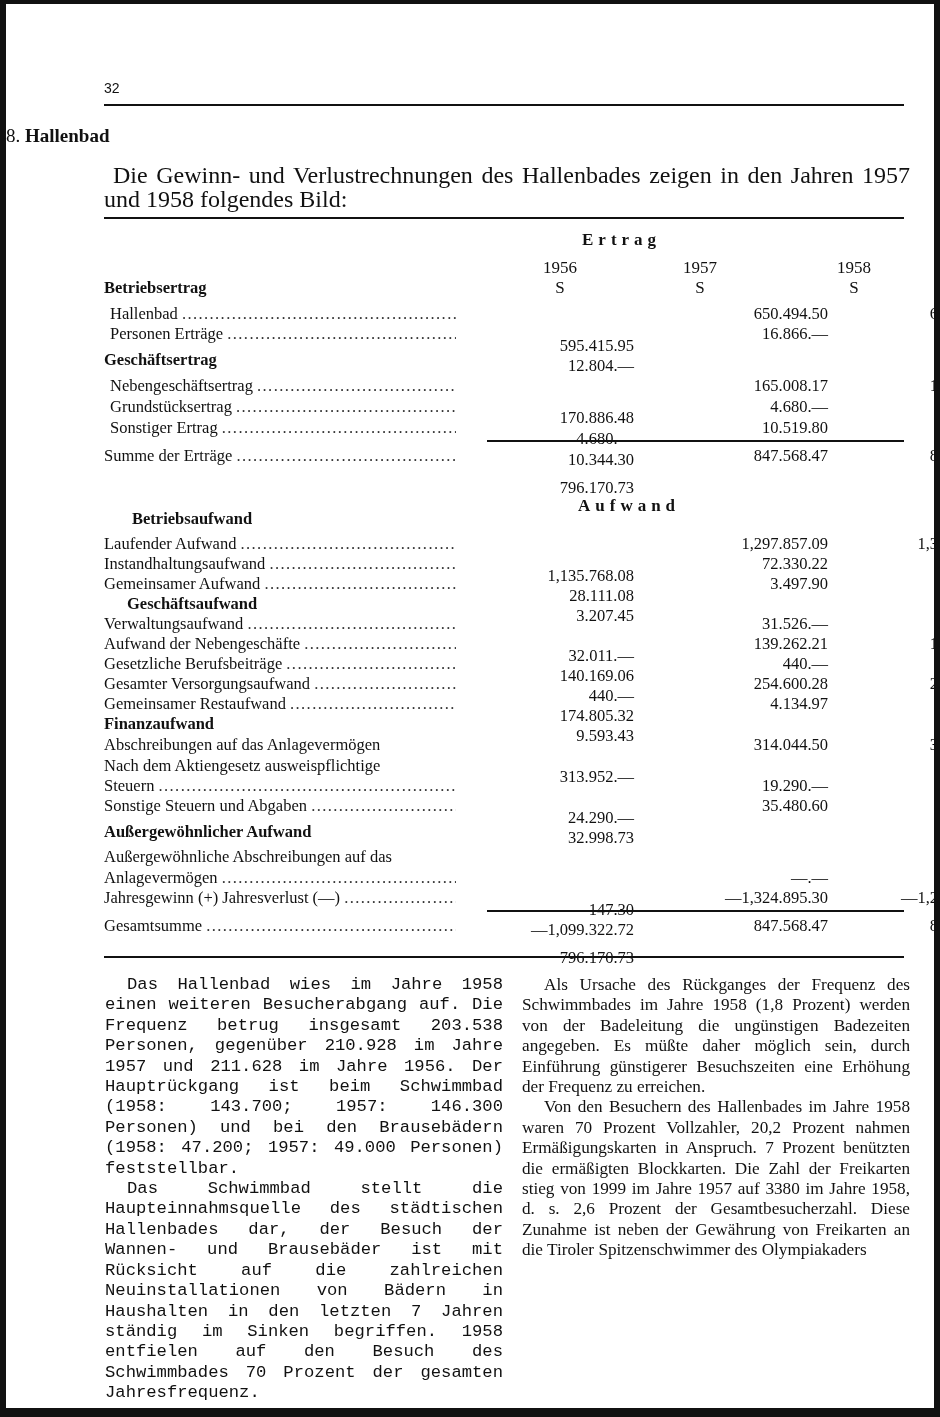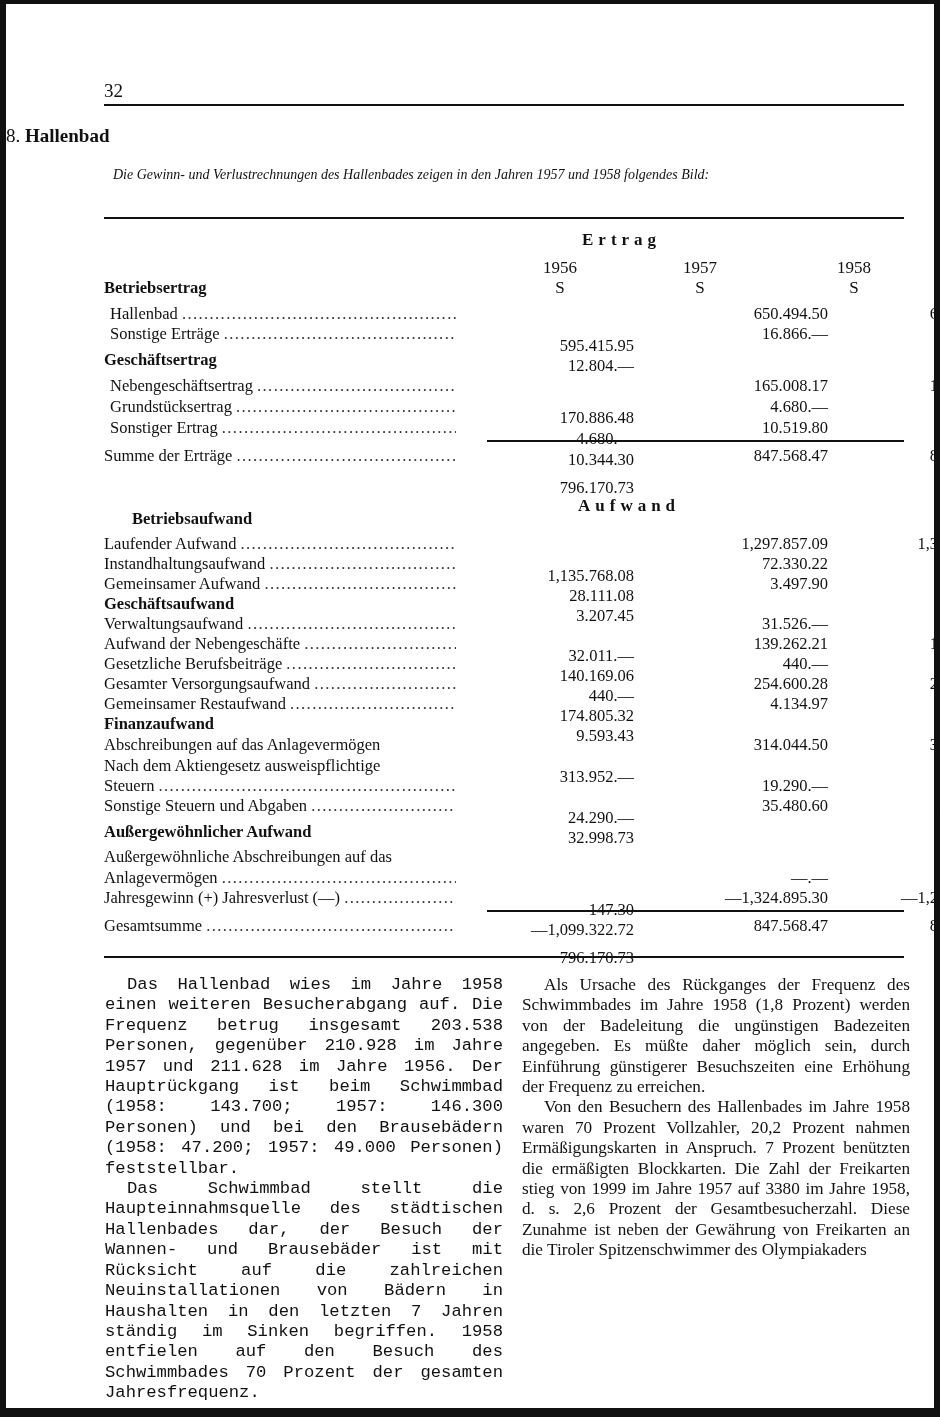--- a/index.html
+++ b/index.html
@@ -3,25 +3,25 @@
 <meta charset="utf-8">
 <style>
   * { box-sizing: border-box; margin: 0; padding: 0; }
   html, body { width: 940px; height: 1417px; background: #111; overflow: hidden; }
   body { position: relative; font-family: "DejaVu Serif", serif; color: #111; }
   .page {
     position: absolute; left: 6px; top: 4px; width: 928px; height: 1404px;
     background: #fff;
   }
   .abs { position: absolute; }
-  .pagenum { left: 104px; top: 80px; font-size: 19px; font-family: Liberation Serif, serif; }
+  .pagenum { left: 104px; top: 80px; font-size: 14px; font-family: Liberation Sans, sans-serif; }
   .rule { left: 104px; width: 800px; height: 2px; background: #111; }
   .title { left: 0; width: 928px; top: 124px; font-size: 19px; font-family: "Liberation Serif", serif; }
   .title b { font-weight: bold; }
-  .intro { left: 111px; width: 793px; top: 160px; font-size: 14px; line-height: 24px; text-align: justify; text-align-last: left; font-family: "Liberation Serif", serif; text-indent: 9px; font-style: italic; }
+  .intro { left: 111px; width: 793px; top: 160px; font-size: 24px; line-height: 24px; text-align: justify; text-align-last: left; font-family: "Liberation Serif", serif; text-indent: 9px; }
 
   .tbl { font-family: "Liberation Serif", serif; font-size: 16.5px; }
   .row { position: absolute; left: 104px; width: 800px; height: 20px; }
   .row .lbl { position: absolute; left: 0; width: 352px; white-space: nowrap; overflow: hidden; }
   .row .lbl.ind { left: 6px; width: 346px; }
   .row .lbl .dots { color: #333; letter-spacing: 1.4px; }
   .row .v { position: absolute; text-align: right; white-space: nowrap; }
   .v0 { left: 380px; width: 150px; margin-top: 32px; }
   .v1 { left: 540px; width: 184px; }
   .v2 { left: 700px; width: 200px; }
@@ -64,21 +64,21 @@
     <div class="row" style="top:278px;">
       <div class="lbl sec">Betriebsertrag</div>
     </div>
     <div class="row" style="top:304px;">
       <div class="lbl ind"><span>Hallenbad</span> <span class="dots">............................................................</span></div>
       <div class="v v0">595.415.95</div>
       <div class="v v1">650.494.50</div>
       <div class="v v2">690.146.90</div>
     </div>
     <div class="row" style="top:324px;">
-      <div class="lbl ind"><span>Sonstige Erträge</span> <span class="dots">............................................................</span></div>
+      <div class="lbl ind"><span>Personen Erträge</span> <span class="dots">............................................................</span></div>
       <div class="v v0">12.804.—</div>
       <div class="v v1">16.866.—</div>
       <div class="v v2">15.060.—</div>
     </div>
 
     <div class="row" style="top:350px;">
       <div class="lbl sec">Geschäftsertrag</div>
     </div>
     <div class="row" style="top:376px;">
       <div class="lbl ind"><span>Nebengeschäftsertrag</span> <span class="dots">............................................................</span></div>
@@ -122,21 +122,21 @@
       <div class="v v1">72.330.22</div>
       <div class="v v2">27.957.28</div>
     </div>
     <div class="row" style="top:574px;">
       <div class="lbl"><span>Gemeinsamer Aufwand</span> <span class="dots">............................................................</span></div>
       <div class="v v0">3.207.45</div>
       <div class="v v1">3.497.90</div>
       <div class="v v2">3.282.30</div>
     </div>
 
-    <div class="row" style="top:594px;">
+    <div class="row" style="top:594px;margin-left:23px;">
       <div class="lbl sec">Geschäftsaufwand</div>
     </div>
     <div class="row" style="top:614px;">
       <div class="lbl"><span>Verwaltungsaufwand</span> <span class="dots">............................................................</span></div>
       <div class="v v0">32.011.—</div>
       <div class="v v1">31.526.—</div>
       <div class="v v2">33.043.—</div>
     </div>
     <div class="row" style="top:634px;">
       <div class="lbl"><span>Aufwand der Nebengeschäfte</span> <span class="dots">............................................................</span></div>

